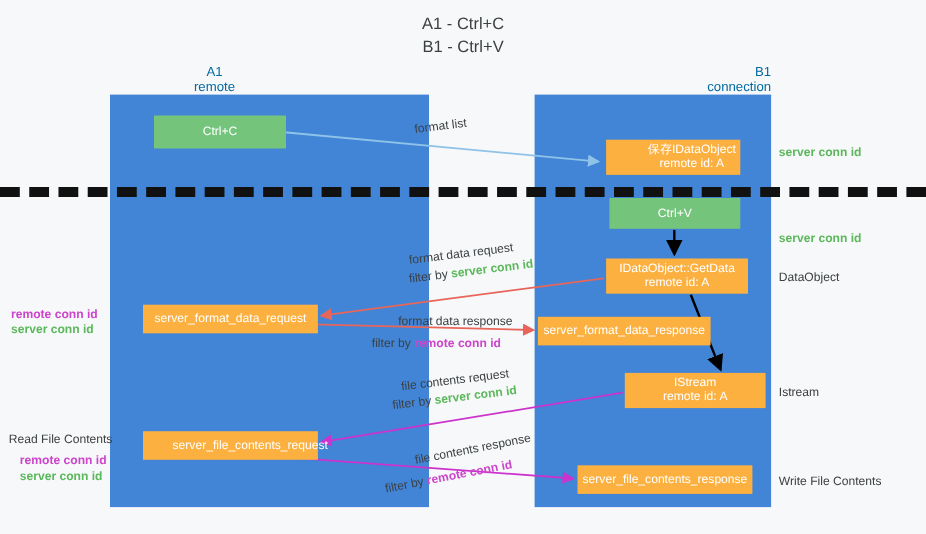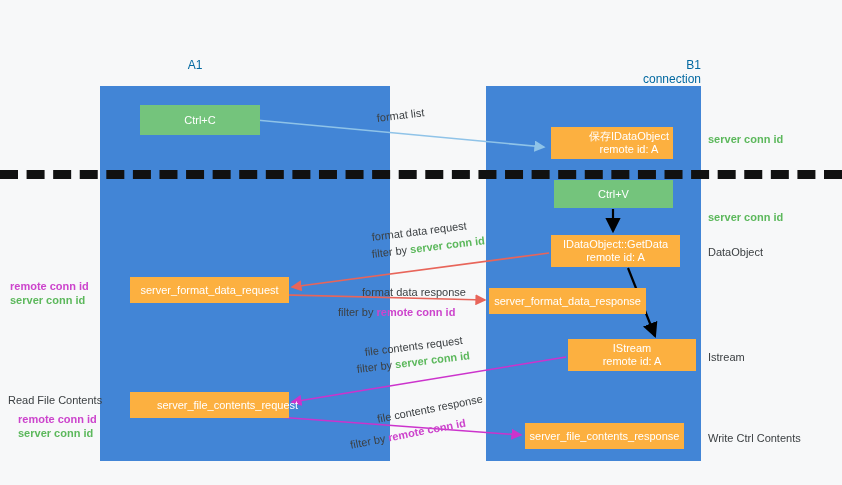--- a/index.html
+++ b/index.html
@@ -69,23 +69,28 @@
   .side-grn{color:#5cb85c;font-weight:bold;}
   .side-mag{color:#cc44cc;font-weight:bold;}
 
   svg.arrows{position:absolute;left:0;top:0;width:842px;height:485px;pointer-events:none;}
 </style>
 </head>
 <body>
 
 <div id="canvas">
 
+  <div class="title">
+    <div>A1 - Ctrl+C</div>
+    <div>B1 - Ctrl+V</div>
+  </div>
 
   <div class="lane-head lane-head-a">
     <div>A1</div>
+    <div>remote</div>
   </div>
   <div class="lane-head lane-head-b">
     <div>B1</div>
     <div>connection</div>
   </div>
 
   <div class="lane lane-a"></div>
   <div class="lane lane-b"></div>
 
   <svg class="arrows" viewBox="0 0 842 485">
@@ -163,21 +168,21 @@
 
   <div class="mlabel rot-md" style="left:376px;top:412px;">file contents response</div>
   <div class="mlabel rot-md" style="left:349px;top:438px;">
     <span>filter by </span><span class="mag">remote conn id</span>
   </div>
 
   <div class="side side-grn" style="left:708px;top:132px;">server conn id</div>
   <div class="side side-grn" style="left:708px;top:210px;">server conn id</div>
   <div class="side side-plain" style="left:708px;top:245px;">DataObject</div>
   <div class="side side-plain" style="left:708px;top:350px;">Istream</div>
-  <div class="side side-plain" style="left:708px;top:431px;">Write Ctrl Contents</div>
+  <div class="side side-plain" style="left:708px;top:431px;">Write File Contents</div>
 
   <div class="side side-mag" style="left:10px;top:279px;">remote conn id</div>
   <div class="side side-grn" style="left:10px;top:293px;">server conn id</div>
 
   <div class="side side-plain" style="left:8px;top:393px;">Read File Contents</div>
   <div class="side side-mag" style="left:18px;top:412px;">remote conn id</div>
   <div class="side side-grn" style="left:18px;top:426px;">server conn id</div>
 
   <div class="dash"></div>
 

